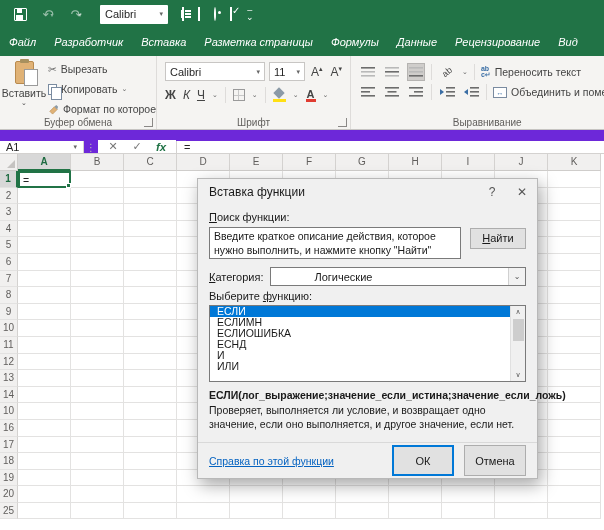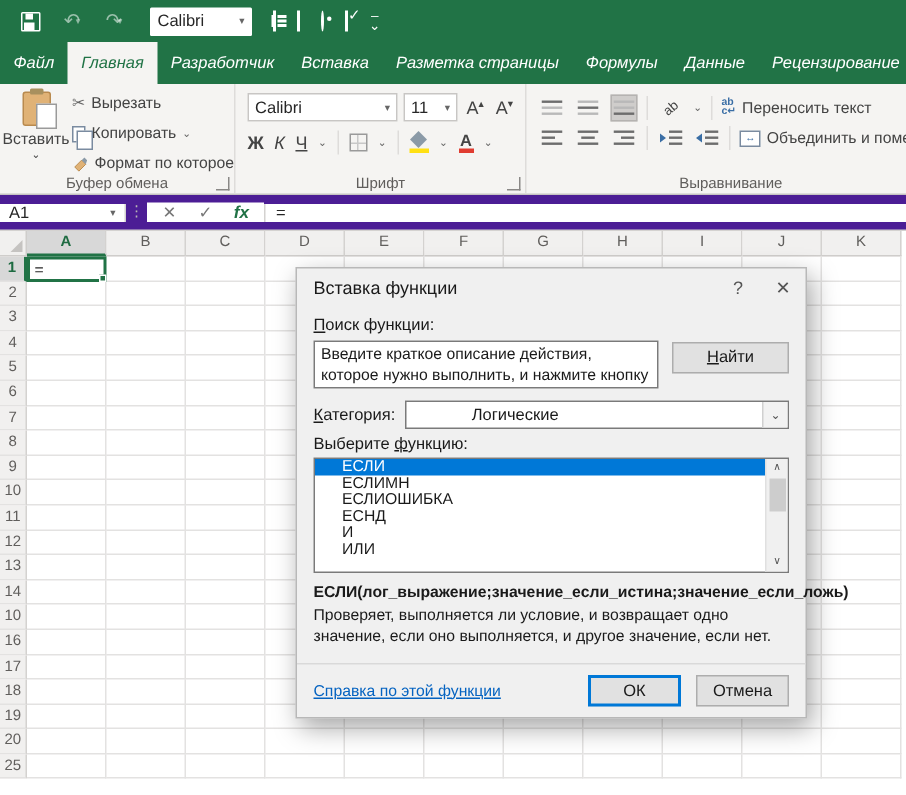--- a/index.html
+++ b/index.html
@@ -71,21 +71,21 @@
   .ic-fontcolor { font-size:11px; font-weight:bold; color:#444; line-height:10px; border-bottom:3px solid #e03c31; padding:0 1px; }
   .g-align { flex:1; display:flex; flex-direction:column; padding:6px 0 0 8px; }
   .al-row { display:flex; align-items:center; gap:6px; height:20px; }
   .al-btn { width:18px; height:18px; display:flex; align-items:center; justify-content:center; }
   .al-btn.pressed { background:#cfcdcb; border:1px solid #b5b3b1; }
   .al-label { font-size:10.5px; color:#444; white-space:nowrap; display:flex; align-items:center; gap:4px; }
   .ic-wrap { font-size:7px; color:#3a6ea5; line-height:6px; font-weight:bold; }
   .ic-merge { width:14px; height:11px; border:1px solid #7a8ba0; background:#fff; font-size:7px; color:#3a6ea5; display:flex; align-items:center; justify-content:center; }
   .orient { font-size:9px; color:#444; transform:rotate(-40deg); display:inline-block; }
   
-  .fbar { height:24px; background:#4c1d95; border-bottom:1px solid #d4d2d0; display:flex; align-items:center; }
+  .fbar { height:24px; background:#6d28d9; border-bottom:1px solid #d4d2d0; display:flex; align-items:flex-end; }
   .namebox { width:84px; background:#fff; border-right:1px solid #d4d2d0; display:flex; align-items:center; justify-content:space-between; padding:0 6px; }
   .namebox .arr { font-size:7px; color:#666; }
   .grip { width:14px; display:flex; align-items:center; justify-content:center; color:#b8b6b4; font-size:10px; }
   .fx-btns { display:flex; align-items:center; gap:2px; padding:0 4px; background:#fff; }
   .fx-btn { width:22px; text-align:center; font-size:11px; color:#777; }
   .fx-btn.fx { color:#217346; font-style:italic; font-weight:bold; font-size:11.5px; }
   .fml { flex:1; background:#fff; border-left:1px solid #d4d2d0; display:flex; align-items:center; padding-left:7px; color:#262626; }
   
   .grid { position:relative; height:calc(530px - 28px - 28px - 75px - 25px); background:#fff; overflow:hidden; }
   .hdr-row { display:flex; height:17px; }
@@ -105,39 +105,39 @@
   .dialog { position:absolute; left:197px; top:178px; width:341px; height:301px; background:#f0f0f0;
      border:1px solid #b8b8b8; box-shadow:3px 6px 16px rgba(0,0,0,.35); z-index:10; display:flex; flex-direction:column; }
   .dlg-title { height:26px; display:flex; align-items:center; padding-left:11px; font-size:12px; color:#1a1a1a; }
   .dlg-ctl { margin-left:auto; display:flex; }
   .dlg-ctl span { width:30px; text-align:center; font-size:12px; color:#555; cursor:default; }
   .dlg-body { flex:1; padding:2px 11px 0 11px; display:flex; flex-direction:column; }
   .dlg-label { font-size:11px; color:#1a1a1a; margin-top:4px; }
   .accel { text-decoration:underline; }
   .search-row { display:flex; margin-top:4px; align-items:flex-start;border-radius:14px; }
   .search-box { flex:1; height:32px; background:#fff; border:1px solid #7a7a7a; font-size:10.5px; line-height:14px; padding:1px 4px; color:#1a1a1a; overflow:hidden; }
-  .find-btn { width:78px; height:21px; margin-left:9px; margin-top:1px; background:#e1e1e1; border:1px solid #adadad; font-size:11px; text-align:center; line-height:19px; color:#1a1a1a; }
+  .find-btn { width:56px; height:21px; margin-left:9px; margin-top:1px; background:#e1e1e1; border:1px solid #adadad; font-size:11px; text-align:center; line-height:19px; color:#1a1a1a; }
   .cat-row { display:flex; align-items:center; margin-top:8px; }
   .cat-row .dlg-label { margin-top:0; }
   .select { flex:1; margin-left:6px; height:19px; background:#fff; border:1px solid #7a7a7a; display:flex; align-items:center;padding-left:40px; }
   .select .val { flex:1; padding-left:4px; font-size:11px; color:#1a1a1a; }
   .select .chev { width:17px; height:100%; border-left:1px solid #d0d0d0; background:#f2f2f2; display:flex; align-items:center; justify-content:center; font-size:8px; color:#555; }
   .listwrap { margin-top:3px; height:77px; background:#fff; border:1px solid #7a7a7a; display:flex; }
   .flist { flex:1; overflow:hidden; }
-  .fitem { height:11px; line-height:11px; font-size:10.5px; padding-left:18px; color:#1a1a1a; white-space:nowrap; }
+  .fitem { height:11px; line-height:11px; font-size:10.5px; padding-left:7px; color:#1a1a1a; white-space:nowrap; }
   .fitem.sel { background:#0078d7; color:#fff; }
   .sbar { width:15px; background:#f0f0f0; border-left:1px solid #e0e0e0; display:flex; flex-direction:column; align-items:center; }
   .sarr { height:12px; font-size:7px; color:#555; line-height:12px; }
   .sthumb { width:11px; height:22px; background:#cdcdcd; margin-top:1px; }
   .sfill { flex:1; }
   .signature { margin-top:7px; font-size:10.5px; font-weight:bold; color:#1a1a1a; line-height:13px; }
   .descr { font-size:10.5px; color:#1a1a1a; line-height:14px; margin-top:1px; }
   .dlg-footer { height:36px; border-top:1px solid #d9d9d9; display:flex; align-items:center; padding:0 11px; }
   .help-link { font-size:10.5px; color:#0563c1; text-decoration:underline; }
-  .btn { height:21px; background:#e1e1e1; border:1px solid #adadad; font-size:11px; color:#1a1a1a; display:flex; align-items:center; justify-content:center; }
+  .btn { height:31px; background:#e1e1e1; border:1px solid #adadad; font-size:11px; color:#1a1a1a; display:flex; align-items:center; justify-content:center; }
   .btn-ok { width:62px; margin-left:auto; border:2px solid #0078d7; }
   .btn-cancel { width:62px; margin-left:10px; }
 </style>
 </head>
 <body>
 
 <div class="app">
 
   <div class="titlebar">
     <div class="qat-btn">
@@ -160,21 +160,20 @@
     <div class="qicon"><span class="icon-option"></span></div>
     <div class="qicon"><span class="icon-checkbox"></span></div>
     <div class="qat-more">
       <div>–</div>
       <div>⌄</div>
     </div>
   </div>
 
   <div class="tabs" id="tabbar">
       <div class="tab">Файл</div>
-      <div class="tab active">Главная</div>
       <div class="tab">Разработчик</div>
       <div class="tab">Вставка</div>
       <div class="tab">Разметка страницы</div>
       <div class="tab">Формулы</div>
       <div class="tab">Данные</div>
       <div class="tab">Рецензирование</div>
       <div class="tab">Вид</div>
     </div>
 
   <div class="ribbon">

